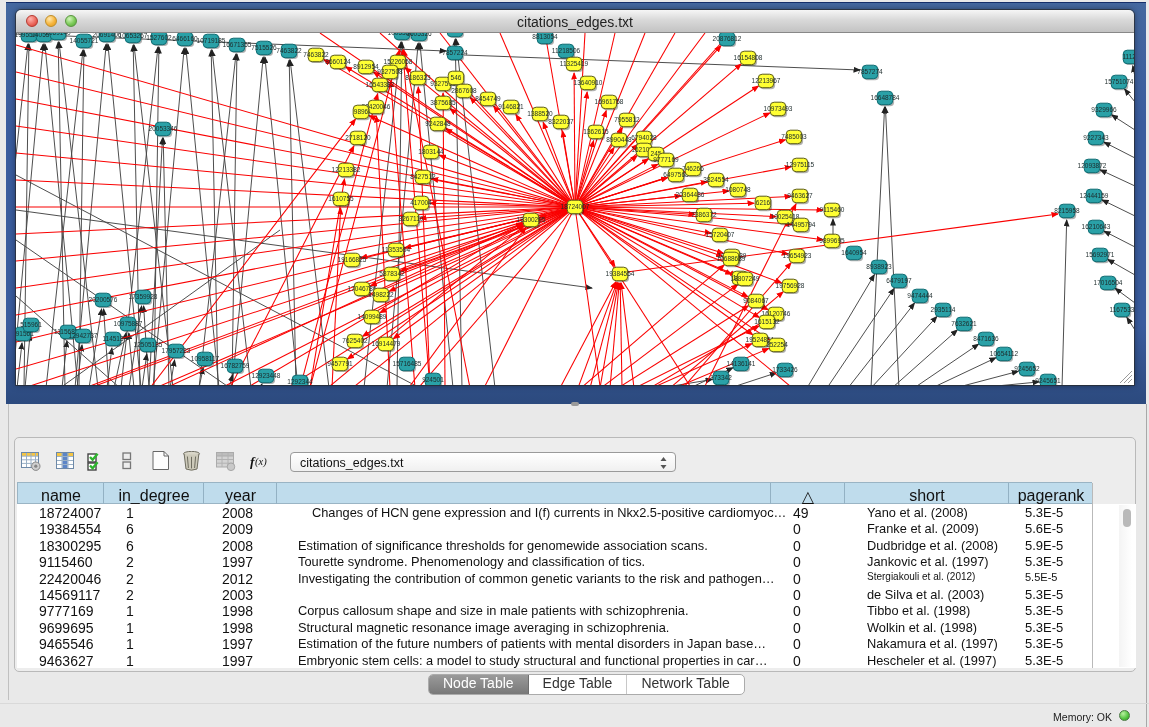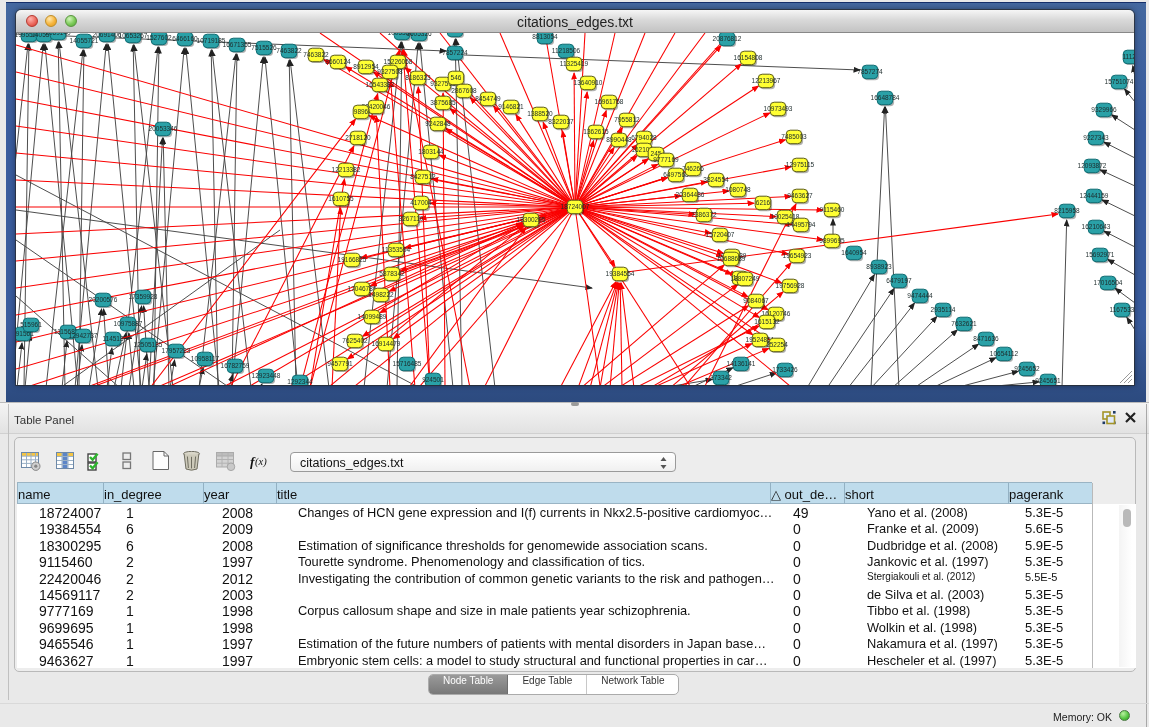--- a/index.html
+++ b/index.html
@@ -7,28 +7,28 @@
 #win{position:absolute;left:16px;top:10px;width:1118px;height:375px;border-radius:5px 5px 0 0;box-shadow:0 0 6px rgba(0,0,0,0.5);outline:1px solid rgba(40,40,40,0.65)}
 #titlebar{position:absolute;left:0;top:0;width:100%;height:23px;border-radius:5px 5px 0 0;background:linear-gradient(#f6f6f6,#d9d9d9 45%,#c3c3c3);border-bottom:1px solid #888;}
 #title{position:absolute;left:0;top:4px;width:100%;text-align:center;font-size:14px;color:#222}
 .tl{position:absolute;top:5px;width:12px;height:12px;border-radius:50%}
 #tp-head{position:absolute;left:0;top:402px;width:1149px;height:32px;background:linear-gradient(#f4f4f4,#e2e2e2);border-top:1px solid #bbb;border-bottom:1px solid #d0d0d0}
 #tp-title{position:absolute;left:14px;top:11px;font-size:11.5px;color:#333}
 #container{position:absolute;left:14px;top:437px;width:1122px;height:235px;background:#ededed;border:1px solid #b9b9b9;border-radius:5px}
 #dropdown{position:absolute;left:290px;top:452px;width:386px;height:20px;background:linear-gradient(#fff,#f0f0f0);border:1px solid #9a9a9a;border-radius:4px}
 #dropdown span{position:absolute;left:9px;top:3px;font-size:12.5px;color:#111}
 #thead{position:absolute;left:17px;top:482px;width:1075px;height:22px;background:#bfdcec;border:1px solid #9ab4c4;border-right:none}
-#thead div{position:absolute;top:4px;font-size:13px;color:#111;}
+#thead div{position:absolute;top:4px;font-size:16px;color:#111;text-align:center}
 #tbody{position:absolute;left:17px;top:504px;width:1119px;height:164px;background:#fff;overflow:hidden}
 .tr{position:absolute;left:0;top:0;width:1119px;height:16px}
 .tr span{position:absolute;top:1px;font-size:13px;color:#111;white-space:nowrap;overflow:hidden}
 #sb{position:absolute;left:1119px;top:505px;width:13px;height:162px;background:linear-gradient(90deg,#f4f4f4,#fff)}
 #thumb{position:absolute;left:1123px;top:509px;width:8px;height:18px;border-radius:4px;background:#b9b9b9}
 #tabs{position:absolute;left:428px;top:674px;height:21px;border:1px solid #ababab;border-radius:5px;background:#fff;overflow:hidden;display:flex}
-#tabs div{font-size:10px;color:#333;padding:0 14px 0 14px;border-right:1px solid #c8c8c8}
+#tabs div{font-size:14px;color:#333;padding:0 14px 0 14px;border-right:1px solid #c8c8c8}
 #tabs div.sel{background:linear-gradient(#9a9a9a,#787878);color:#fff;border-right:1px solid #6e6e6e}
 #mem{position:absolute;right:37px;top:711px;font-size:10.5px;color:#222}
 #led{position:absolute;right:19px;top:710px;width:11px;height:11px;border-radius:50%;background:radial-gradient(circle at 35% 30%,#b8f0a0,#52c23e 60%,#2f9326);border:1px solid #4a7a42}
 .grid{position:absolute;background:#93b1c3;width:1px}
 </style></head><body>
 <div id="stage">
 <div id="desktop"></div>
 <div id="win">
  <div id="titlebar">
    <div id="title">citations_edges.txt</div>
@@ -685,33 +685,20 @@
           <rect x="567.2" y="200.2" width="15.5" height="13.5" rx="4" fill="#ffff33" stroke="#5c5c18" stroke-width="1"></rect>
           <text x="575" y="209.2" font-size="6.5" text-anchor="middle" fill="#1d2b2b" font-family="Liberation Sans, sans-serif">18724007</text>
         </g>
         <g stroke="#9a9a9a" stroke-width="1">
           <line x1="1120" y1="383" x2="1132" y2="371"></line>
           <line x1="1124" y1="383" x2="1132" y2="375"></line>
           <line x1="1128" y1="383" x2="1132" y2="379"></line>
         </g>
       </svg>
 </div>
-<div id="tp-head">
-  <div id="tp-title">Table Panel</div>
-  <svg style="position:absolute;right:33px;top:7px" width="14" height="15">
-        <rect x="11" y="1" width="2.6" height="2.6" fill="#1e3a66"></rect>
-        <rect x="0.5" y="11.5" width="2.6" height="2.6" fill="#1e3a66"></rect>
-        <rect x="11" y="11.5" width="2.6" height="2.6" fill="#1e3a66"></rect>
-        <rect x="1" y="2" width="7" height="7" fill="#e9f1fb" stroke="#a39428" stroke-width="1.6"></rect>
-        <rect x="5" y="6" width="7.5" height="7.5" fill="#dfeafa" stroke="#a39428" stroke-width="1.6"></rect>
-      </svg>
-  <svg style="position:absolute;right:12px;top:8px" width="13" height="13">
-        <path d="M2,2L11,11M11,2L2,11" stroke="#222" stroke-width="2.2"></path>
-      </svg>
-</div>
 <div id="container"></div>
 
 <svg style="position:absolute;left:21px;top:451px" width="250" height="23">
 
  <g transform="translate(0,1)">
   <rect x="0.5" y="0.5" width="17" height="15" fill="#fff" stroke="#6d89a8"></rect>
   <rect x="1" y="1" width="16" height="3" fill="#f5c544"></rect>
   <path d="M5.5,1 V15 M10,1 V15 M14.5,1 V15 M1,4.2 H17 M1,7.8 H17 M1,11.4 H17" stroke="#9ab0c5" stroke-width="1"></path>
   <rect x="0.5" y="0.5" width="17" height="15" fill="none" stroke="#6d89a8"></rect>
   <circle cx="14.8" cy="14.2" r="4.2" fill="#cfcfcf" stroke="#858585"></circle>
@@ -763,31 +750,30 @@
       <span>citations_edges.txt</span>
  <svg style="position:absolute;right:8px;top:4px" width="7" height="12">
         <path d="M3.5,0 L6.5,4 H0.5 Z" fill="#555"></path>
         <path d="M3.5,12 L6.5,8 H0.5 Z" fill="#555"></path>
       </svg>
 </div>
 <div id="thead">
  <div style="left:0;width:86px">name</div>
  <div style="left:86px;width:100px">in_degree</div>
  <div style="left:186px;width:73px">year</div>
- <div style="left:259px;width:494px">title</div>
  <div style="left:753px;width:74px">△ out_de…</div>
  <div style="left:827px;width:164px">short</div>
  <div style="left:991px;width:84px">pagerank</div>
 </div>
 <div id="tbody">
       <div class="tr" style="top:0px">
         <span style="left:22px;font-size:14px">18724007</span>
         <span style="left:109px;font-size:14px">1</span>
         <span style="left:205px;font-size:14px">2008</span>
-        <span style="left:281px;width:486px;font-size:12.8px;text-overflow:ellipsis">Changes of HCN gene expression and I(f) currents in Nkx2.5-positive cardiomyoc…</span>
+        <span style="left:295px;width:486px;font-size:12.8px;text-overflow:ellipsis">Changes of HCN gene expression and I(f) currents in Nkx2.5-positive cardiomyoc…</span>
         <span style="left:776px;font-size:14px">49</span>
         <span style="left:850px;width:156px;font-size:12.8px">Yano et al. (2008)</span>
         <span style="left:1008px;font-size:13px">5.3E-5</span>
       </div>
       <div class="tr" style="top:16px">
         <span style="left:22px;font-size:14px">19384554</span>
         <span style="left:109px;font-size:14px">6</span>
         <span style="left:205px;font-size:14px">2009</span>
         <span style="left:776px;font-size:14px">0</span>
         <span style="left:850px;width:156px;font-size:12.8px">Franke et al. (2009)</span>
@@ -825,29 +811,30 @@
         <span style="left:109px;font-size:14px">2</span>
         <span style="left:205px;font-size:14px">2003</span>
         <span style="left:776px;font-size:14px">0</span>
         <span style="left:850px;width:156px;font-size:12.8px">de Silva et al. (2003)</span>
         <span style="left:1008px;font-size:13px">5.3E-5</span>
       </div>
       <div class="tr" style="top:98px">
         <span style="left:22px;font-size:14px">9777169</span>
         <span style="left:109px;font-size:14px">1</span>
         <span style="left:205px;font-size:14px">1998</span>
-        <span style="left:281px;width:486px;font-size:12.8px;text-overflow:ellipsis">Corpus callosum shape and size in male patients year schizophrenia.</span>
+        <span style="left:281px;width:486px;font-size:12.8px;text-overflow:ellipsis">Corpus callosum shape and size in male patients with schizophrenia.</span>
         <span style="left:776px;font-size:14px">0</span>
         <span style="left:850px;width:156px;font-size:12.8px">Tibbo et al. (1998)</span>
         <span style="left:1008px;font-size:13px">5.3E-5</span>
       </div>
       <div class="tr" style="top:115px">
         <span style="left:22px;font-size:14px">9699695</span>
         <span style="left:109px;font-size:14px">1</span>
         <span style="left:205px;font-size:14px">1998</span>
+        <span style="left:281px;width:486px;font-size:12.8px;text-overflow:ellipsis">Structural magnetic resonance image averaging in schizophrenia.</span>
         <span style="left:776px;font-size:14px">0</span>
         <span style="left:850px;width:156px;font-size:12.8px">Wolkin et al. (1998)</span>
         <span style="left:1008px;font-size:13px">5.3E-5</span>
       </div>
       <div class="tr" style="top:131px">
         <span style="left:22px;font-size:14px">9465546</span>
         <span style="left:109px;font-size:14px">1</span>
         <span style="left:205px;font-size:14px">1997</span>
         <span style="left:281px;width:486px;font-size:12.8px;text-overflow:ellipsis">Estimation of the future numbers of patients with mental disorders in Japan base…</span>
         <span style="left:776px;font-size:14px">0</span>

